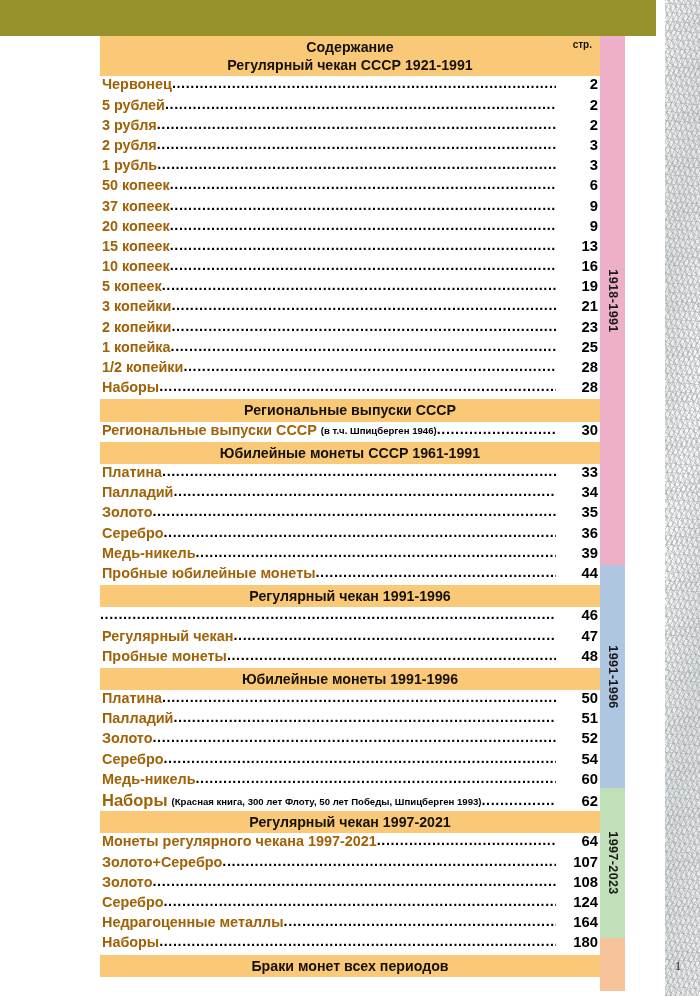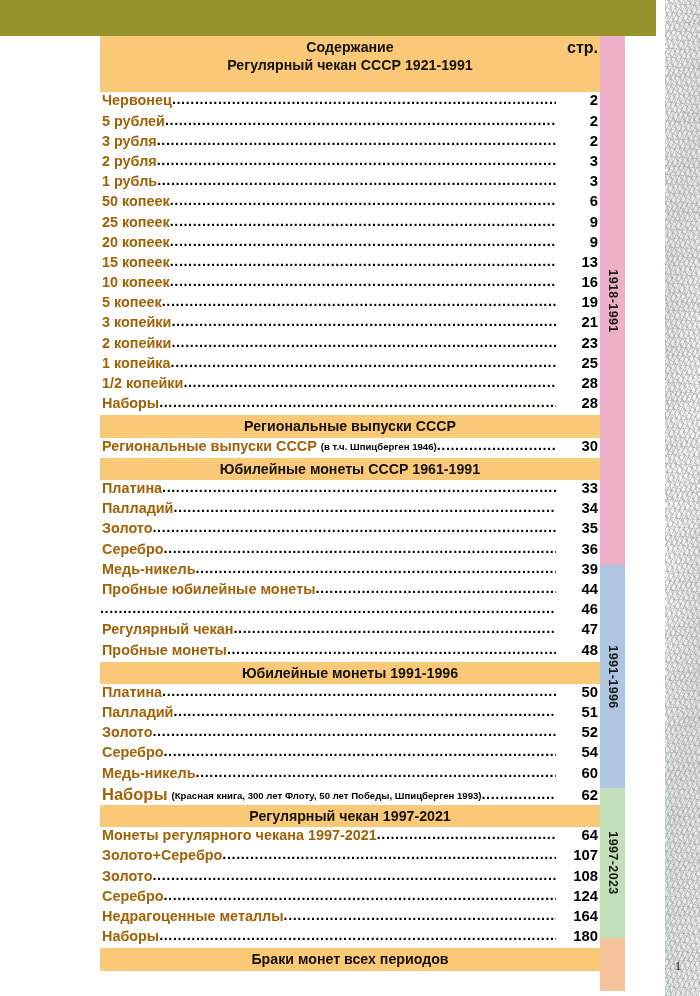--- a/index.html
+++ b/index.html
@@ -81,28 +81,28 @@
     font-weight: bold;
     line-height: 1.0;
   }
   .band-title {
     font-size: 14.2px;
     padding: 4px 0 3px 0;
     position: relative;
   }
   .band-title .pagecol {
     position: absolute;
-    right: 2px;
+    right: 8px;
     top: 4px;
-    font-size: 16px;
+    font-size: 10px;
     font-weight: bold;
   }
   .band-sub {
     font-size: 14.2px;
-    padding: 1px 0 20px 0;
+    padding: 1px 0 4px 0;
   }
   .band-section {
     font-size: 14.2px;
     padding: 4px 0 4px 0;
   }
 
   .row {
     display: flex;
     align-items: baseline;
     background: #ffffff;
@@ -197,21 +197,21 @@
         <span class="label">1 рубль</span>
         <span class="leader">................................................................................................................................................................</span>
         <span class="page">3</span>
       </div>
       <div class="row">
         <span class="label">50 копеек</span>
         <span class="leader">................................................................................................................................................................</span>
         <span class="page">6</span>
       </div>
       <div class="row">
-        <span class="label">25 копеек</span>
+        <span class="label">37 копеек</span>
         <span class="leader">................................................................................................................................................................</span>
         <span class="page">9</span>
       </div>
       <div class="row">
         <span class="label">20 копеек</span>
         <span class="leader">................................................................................................................................................................</span>
         <span class="page">9</span>
       </div>
       <div class="row">
         <span class="label">15 копеек</span>
@@ -284,20 +284,21 @@
       <div class="row">
         <span class="label">Медь-никель</span>
         <span class="leader">................................................................................................................................................................</span>
         <span class="page">39</span>
       </div>
       <div class="row">
         <span class="label">Пробные юбилейные монеты</span>
         <span class="leader">................................................................................................................................................................</span>
         <span class="page">44</span>
       </div>
+      <div class="band band-section">Регулярный чекан 1991-1996</div>
       <div class="row">
         <span class="leader">................................................................................................................................................................</span>
         <span class="page">46</span>
       </div>
       <div class="row">
         <span class="label">Регулярный чекан</span>
         <span class="leader">................................................................................................................................................................</span>
         <span class="page">47</span>
       </div>
       <div class="row">

